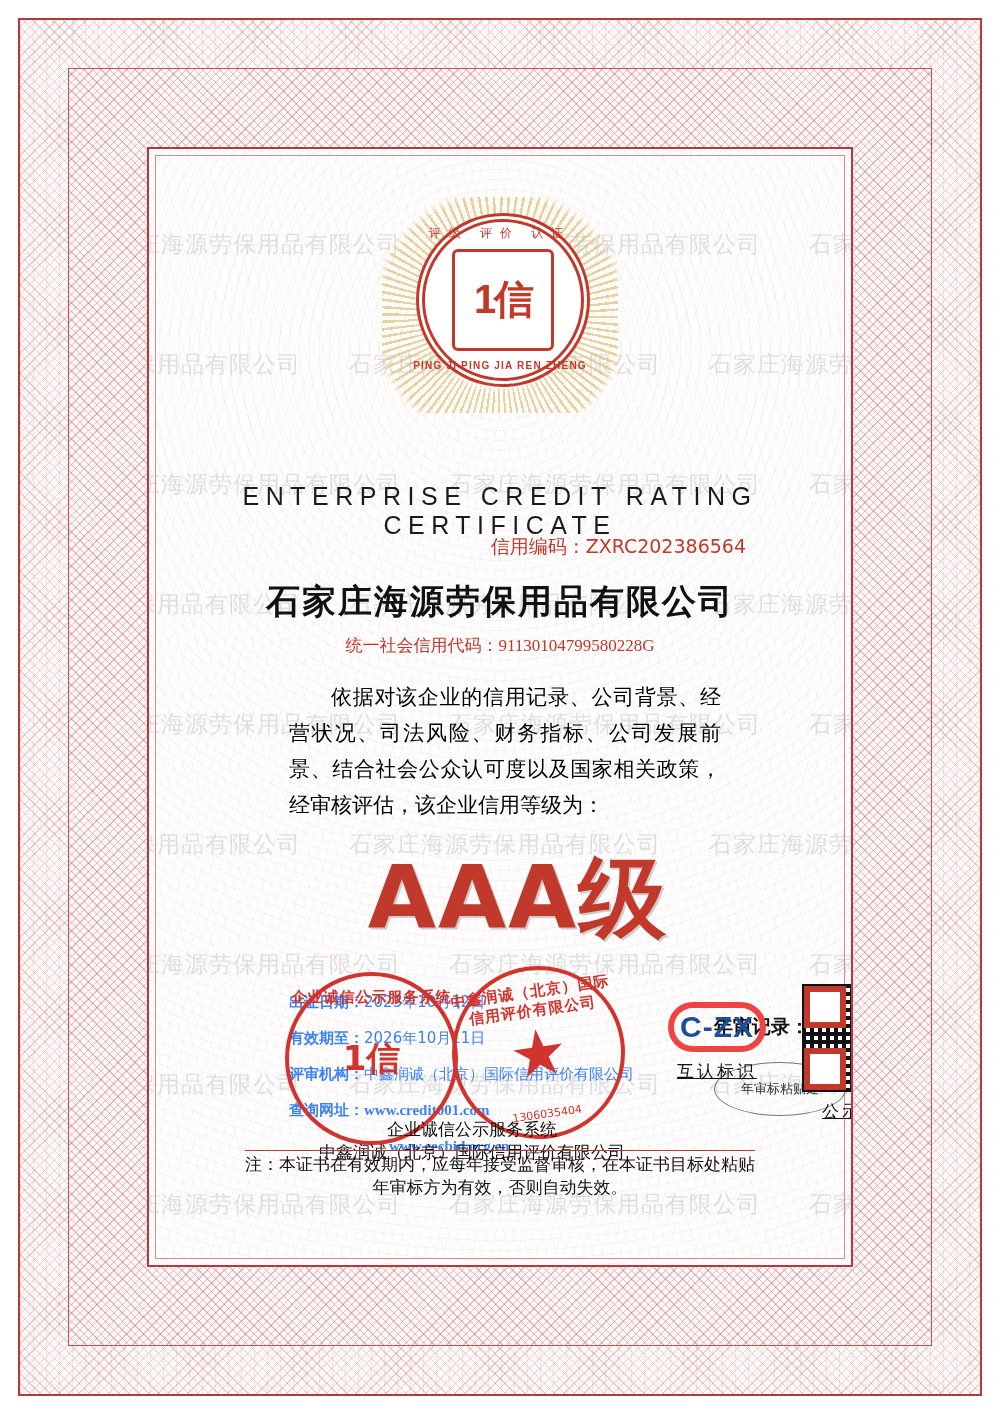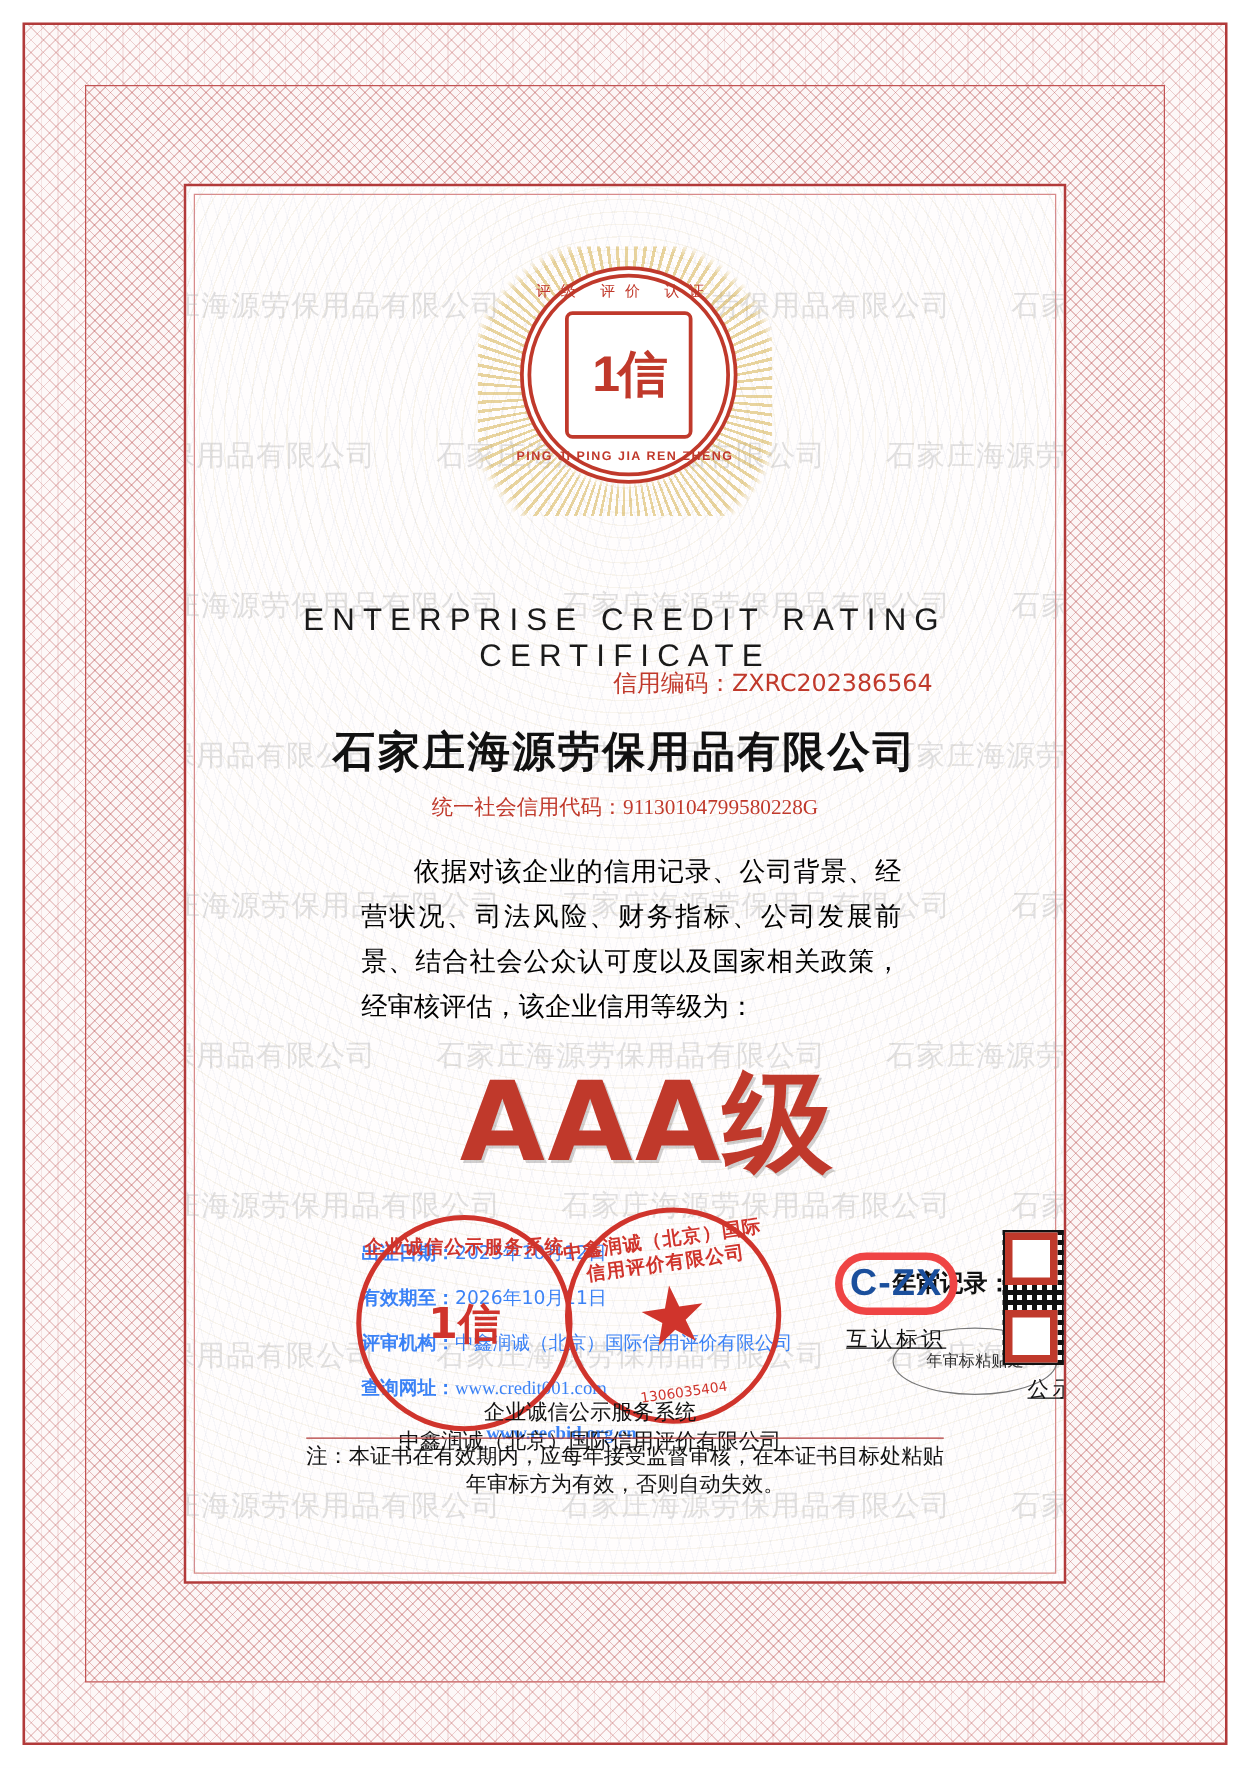--- a/index.html
+++ b/index.html
@@ -136,21 +136,21 @@
     padding-left:36px;
   }
 
   
   .info-block{
     position:absolute;left:140px;top:835px;
     font-family:"DejaVu Sans", serif;font-size:15px;color:#3b82f6;line-height:36px;
   }
   .info-row{white-space:nowrap;}
   .info-row .lbl{font-weight:bold;}
-  .info-url{font-family:"Liberation Serif", serif;font-weight:normal;}
+  .info-url{font-family:"Liberation Serif", serif;font-weight:bold;}
   .info-url2{margin-left:100px;display:block;font-family:"Liberation Serif", serif;font-weight:bold;}
 
   
   .annual-wrap{position:absolute;left:565px;top:865px;}
   .annual-title{
     font-family:"DejaVu Sans", serif;font-size:19px;color:#111;font-weight:bold;
   }
   .annual-slots{display:flex;gap:28px;margin-top:22px;}
   .annual-slot{
     width:130px;height:52px;border:1px solid #777;border-radius:50%;

